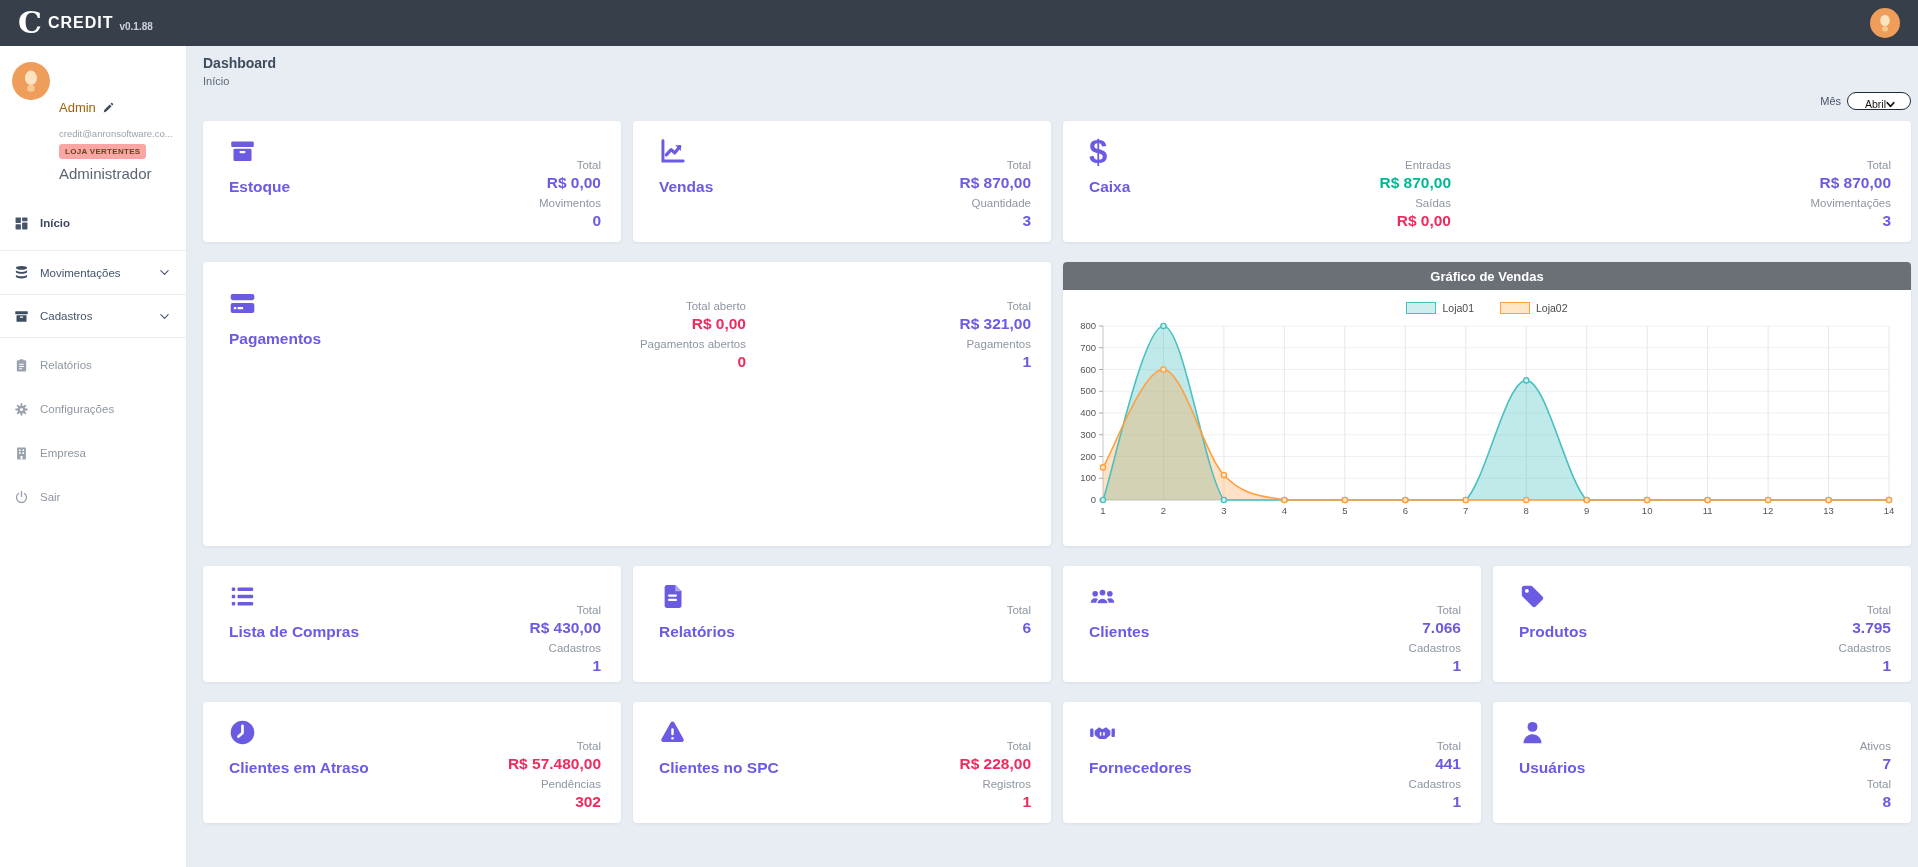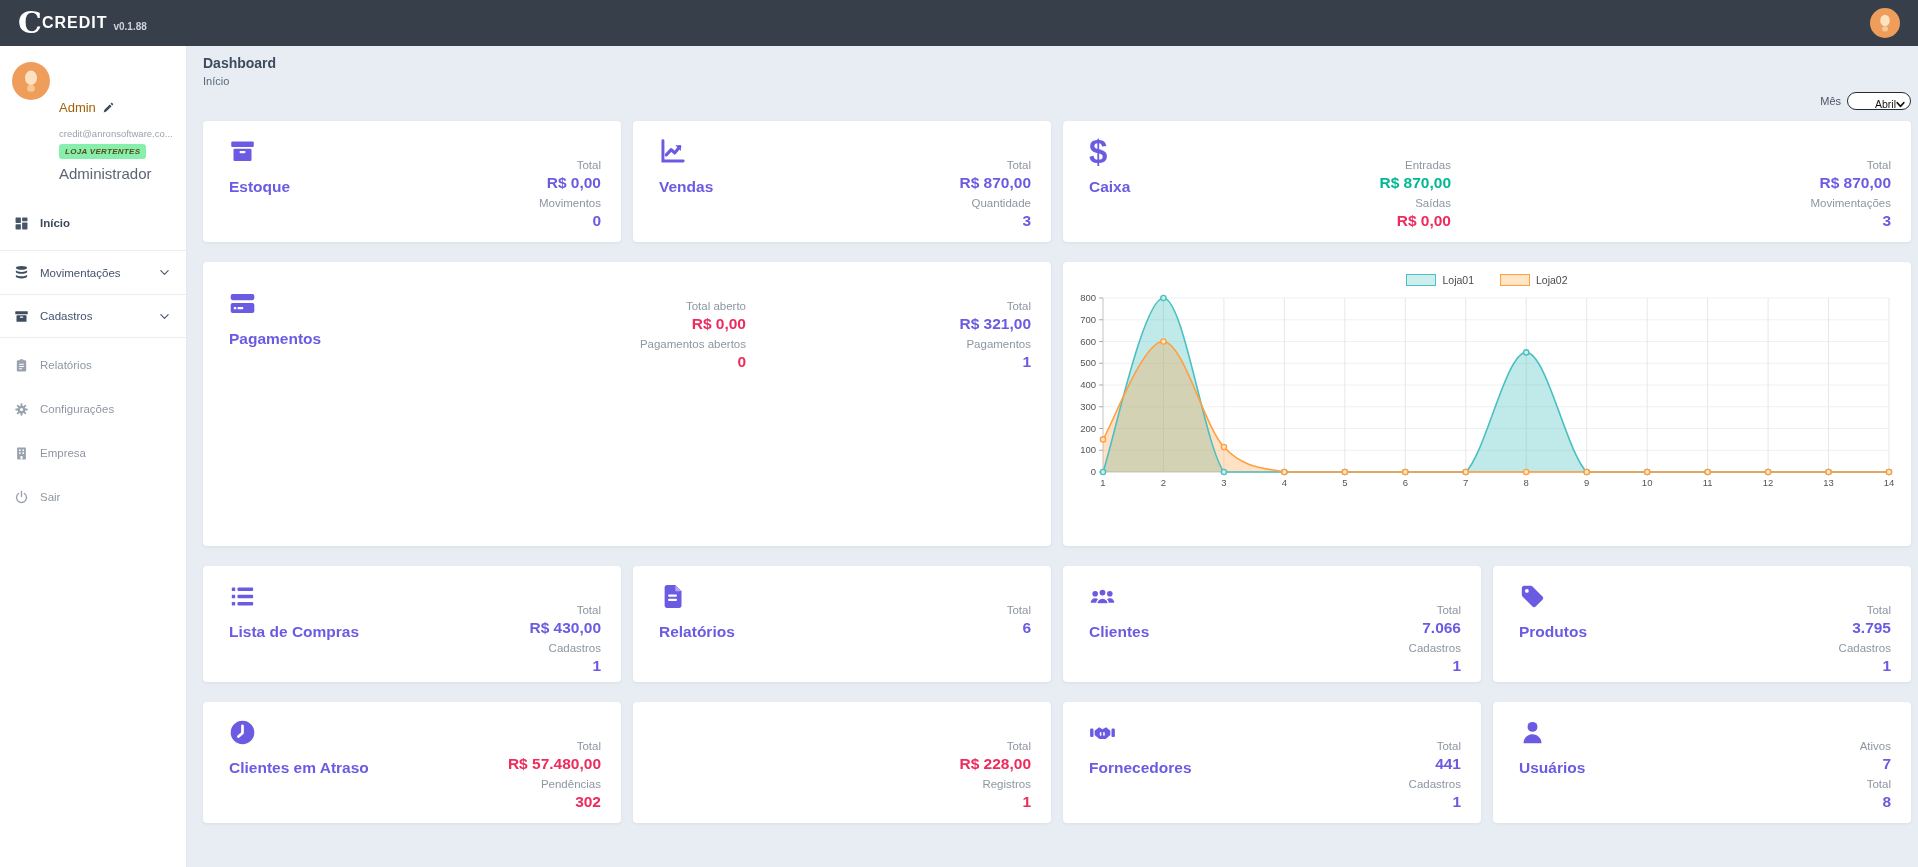--- a/index.html
+++ b/index.html
@@ -3,53 +3,53 @@
 <meta charset="utf-8">
 <style>
   * { margin:0; padding:0; box-sizing:border-box; }
   html,body { width:1918px; height:867px; overflow:hidden;
     font-family:"Liberation Sans", sans-serif; background:#e7edf3; }
 
   
   .topbar { position:absolute; left:0; top:0; width:1918px; height:46px;
     background:#373f4b; display:flex; align-items:center; padding:0 18px; z-index:5; }
   .logo-c { color:#fff; font-size:30px; font-weight:bold; line-height:1; font-family:"DejaVu Serif", serif; }
-  .brand { color:#fff; font-size:16px; font-weight:bold; letter-spacing:1px; margin-left:0; }
+  .brand { color:#fff; font-size:16px; font-weight:bold; letter-spacing:1px; margin-left:6px; }
   .version { color:#cdd3da; font-size:10px; font-weight:bold; margin-left:6px; margin-top:6px; }
   .topbar-avatar { margin-left:auto; width:30px; height:30px; border-radius:50%; cursor:pointer; }
 
   
   .sidebar { position:absolute; left:0; top:46px; width:187px; bottom:0;
     background:#fff; border-right:1px solid #e4e9ee; }
   .profile { padding:16px 12px 10px 12px; display:flex; gap:9px; }
   .profile-avatar { width:38px; height:38px; border-radius:50%; flex:0 0 38px; }
   .p-name { font-size:13px; font-weight:normal; color:#a16207; display:flex; align-items:center; gap:6px;margin-top:38px; }
   .p-email { font-size:9.5px; color:#9aa3ad; margin-top:13px; white-space:nowrap; }
-  .p-badge { display:inline-block; background:#86efac; color:#5c4a1e; font-size:8px; font-weight:bold;
-    padding:3px 6px; border-radius:3px; margin-top:5px; letter-spacing:.3px;font-style:italic; }
+  .p-badge { display:inline-block; background:#fca5a5; color:#5c4a1e; font-size:8px; font-weight:bold;
+    padding:3px 6px; border-radius:3px; margin-top:5px; letter-spacing:.3px; }
   .p-role { font-size:15px; color:#5a6573; margin-top:6px; }
   .menu { margin-top:14px; }
   .menu-item { display:flex; align-items:center; gap:11px; height:34px; padding:0 14px;
     font-size:11.5px; color:#8e97a3; cursor:pointer; }
   .menu-item svg { flex:0 0 15px; }
   .menu-item.dark { color:#3d4a5c; font-weight:bold; }
   .menu-item.mid { color:#44536b; }
   .menu-item .chev { margin-left:auto; }
   .sep-top { border-top:1px solid #ececf0; }
   .sep-bottom { border-bottom:1px solid #ececf0; }
   .mi-gap { margin-top:10px; }
 
   
   .main { position:absolute; left:187px; top:46px; right:0; bottom:0;
     padding:9px 7px 0 16px; overflow:hidden; }
   .page-title { font-size:14px; font-weight:bold; color:#3d4b5e; }
   .breadcrumb { font-size:11px; color:#5b6877; margin-top:4px; }
   .month-row { display:flex; justify-content:flex-end; align-items:center; gap:6px; margin-top:4px; height:20px; }
   .month-label { font-size:11px; color:#4a5568; }
-  .month-select { display:flex; align-items:center; justify-content:flex-end; width:64px; height:18px;
+  .month-select { display:flex; align-items:center; justify-content:center; width:64px; height:18px;
     border:1.5px solid #222b38; border-radius:9px; padding:6px 5px 0 7px; background:#fff;
     font-size:10.5px; color:#111; cursor:pointer; }
 
   .grid { margin-top:10px; display:grid; grid-template-columns:repeat(4,418px);
     grid-template-rows:121px 284px 116px 121px; gap:20px 12px; }
   .card { background:#fff; border-radius:4px; box-shadow:0 1px 3px rgba(60,70,90,.08);
     display:flex; padding:14px 20px 10px 26px; }
   .span2 { grid-column:span 2; }
   .card-left { display:flex; flex-direction:column; align-items:flex-start; }
   .cicon { width:27px; height:27px; margin-top:3px; }
@@ -289,20 +289,21 @@
         <div class="scol">
           <div class="s-label">Total</div>
           <div class="s-value purple">R$ 321,00</div>
           <div class="s-label">Pagamentos</div>
           <div class="s-value purple">1</div>
         </div>
       </div>
     </div>
 
     <div class="chart-card span2">
+      <div class="chart-header">Gráfico de Vendas</div>
       <div class="legend">
         <span class="legend-item">
           <span class="legend-swatch" style="border-color: rgb(75, 192, 192); background: rgb(205, 238, 237);"></span>
           <span class="legend-label">Loja01</span>
         </span>
         <span class="legend-item">
           <span class="legend-swatch" style="border-color: rgb(255, 159, 64); background: rgb(255, 230, 199);"></span>
           <span class="legend-label">Loja02</span>
         </span>
       </div>
@@ -493,20 +494,28 @@
           <div class="scol">
         <div class="s-label">Total</div>
         <div class="s-value red">R$ 57.480,00</div>
         <div class="s-label">Pendências</div>
         <div class="s-value red">302</div>
       </div>
         </div>
     </div>
 
     <div class="card">
+      <div class="card-left">
+        <svg class="cicon" viewBox="0 0 24 24">
+          <path d="M10.4 3.1c.7-1.2 2.5-1.2 3.2 0l8.2 14.7c.7 1.2-.2 2.7-1.6 2.7H3.8c-1.4 0-2.3-1.5-1.6-2.7z" fill="#6a5be2"></path>
+          <rect x="10.9" y="8.2" width="2.2" height="6.2" rx="1.1" fill="#fff"></rect>
+          <rect x="10.9" y="16" width="2.2" height="2.2" rx="1.1" fill="#fff"></rect>
+        </svg>
+        <a class="ctitle">Clientes no SPC</a>
+      </div>
       <div class="cstats">
           <div class="scol">
         <div class="s-label">Total</div>
         <div class="s-value red">R$ 228,00</div>
         <div class="s-label">Registros</div>
         <div class="s-value red">1</div>
       </div>
         </div>
     </div>
 

